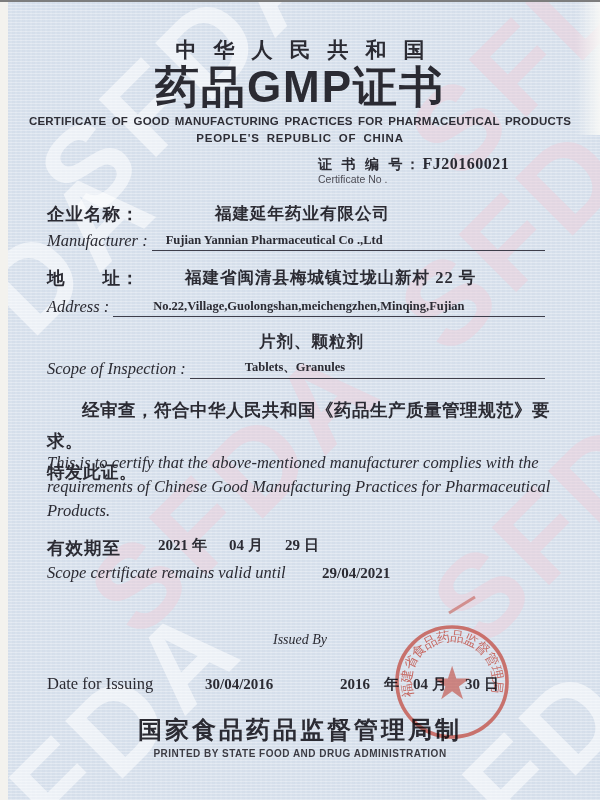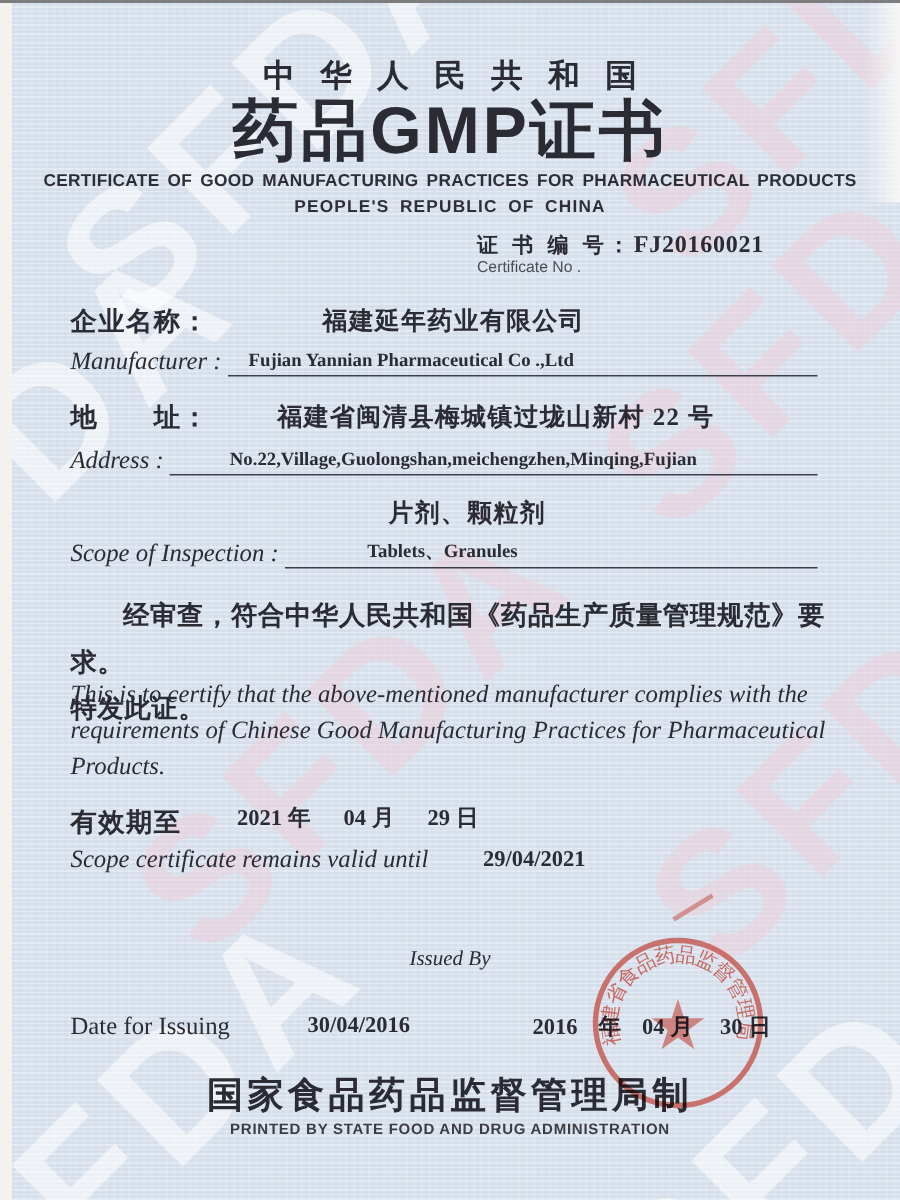--- a/index.html
+++ b/index.html
@@ -132,21 +132,21 @@
       <span>日</span>
     </div>
     <div class="abs" style="left:47px;top:563px;font-style:italic;font-size:16.5px;">Scope certificate remains valid until</div>
     <div class="abs" style="left:322px;top:565px;font-size:15px;font-weight:bold;">29/04/2021</div>
 
     <div class="abs ctr" style="top:632px;font-style:italic;font-size:14px;">Issued By</div>
 
     <div class="abs" style="left:47px;top:674px;font-size:16.5px;">Date for Issuing</div>
     <div class="abs" style="left:205px;top:676px;font-size:15px;font-weight:bold;">30/04/2016</div>
     <div class="abs datebits" style="left:340px;top:675px;">
-      <span style="margin-right:14px;margin-left:15px;">2016</span><span style="margin-right:0;">年</span>
+      <span style="margin-right:14px;">2016</span><span style="margin-right:0;">年</span>
       <span style="margin-left:10px;">04</span>
       <span style="margin-right:14px;">月</span>
       <span>30</span>
       <span>日</span>
     </div>
 
     <div class="abs ctr footer-org">国家食品药品监督管理局制</div>
     <div class="abs ctr footer-en">PRINTED BY STATE FOOD AND DRUG ADMINISTRATION</div>
 
     <svg id="seal" class="abs" viewBox="0 0 150 150" style="overflow:visible;">

